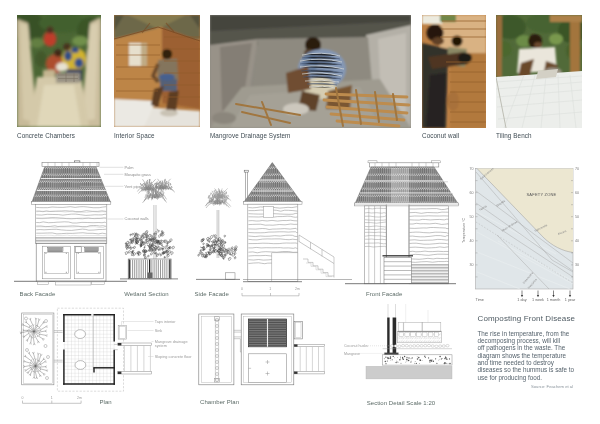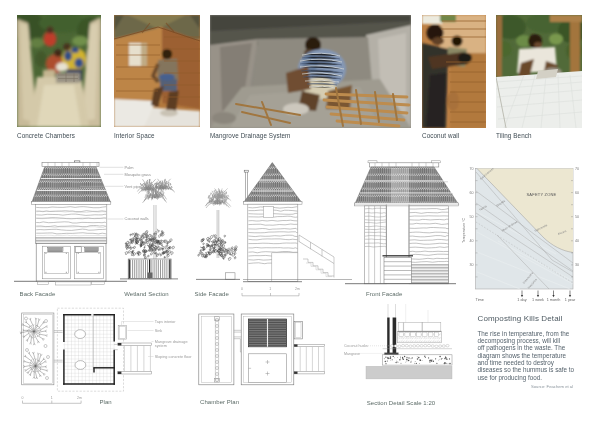--- a/index.html
+++ b/index.html
@@ -701,17 +701,17 @@
 </g>
 
 </svg>
 
 <div class="dcap" style="left:99.5px;top:399.3px">Plan</div>
 
 <div class="dcap" style="left:200px;top:399.3px">Chamber Plan</div>
 
 <div class="dcap" style="left:366.7px;top:399.8px">Section Detail Scale 1:20</div>
 
-<div class="abs" style="left:477.5px;top:313.8px;font-size:8px;color:#4e5a62;letter-spacing:0.12px">Composting Kills Detail</div>
+<div class="abs" style="left:477.5px;top:313.8px;font-size:8px;color:#4e5a62;letter-spacing:0.12px">Composting Front Disease</div>
 
 <div class="abs" style="left:477.5px;top:329.5px;font-size:6.3px;line-height:7.35px;color:#55626c;width:100px">The rise in temperature, from the<br>decomposing process, will kill<br>off pathogens in the waste.  The<br>diagram shows the temperature<br>and time needed to destroy<br>diseases so the hummus is safe to<br>use for producing food.</div>
 
 <div class="abs" style="left:531px;top:384px;font-size:4.2px;color:#8a949c">Source:  Feachem et al</div>
 </div>
 </body></html>

